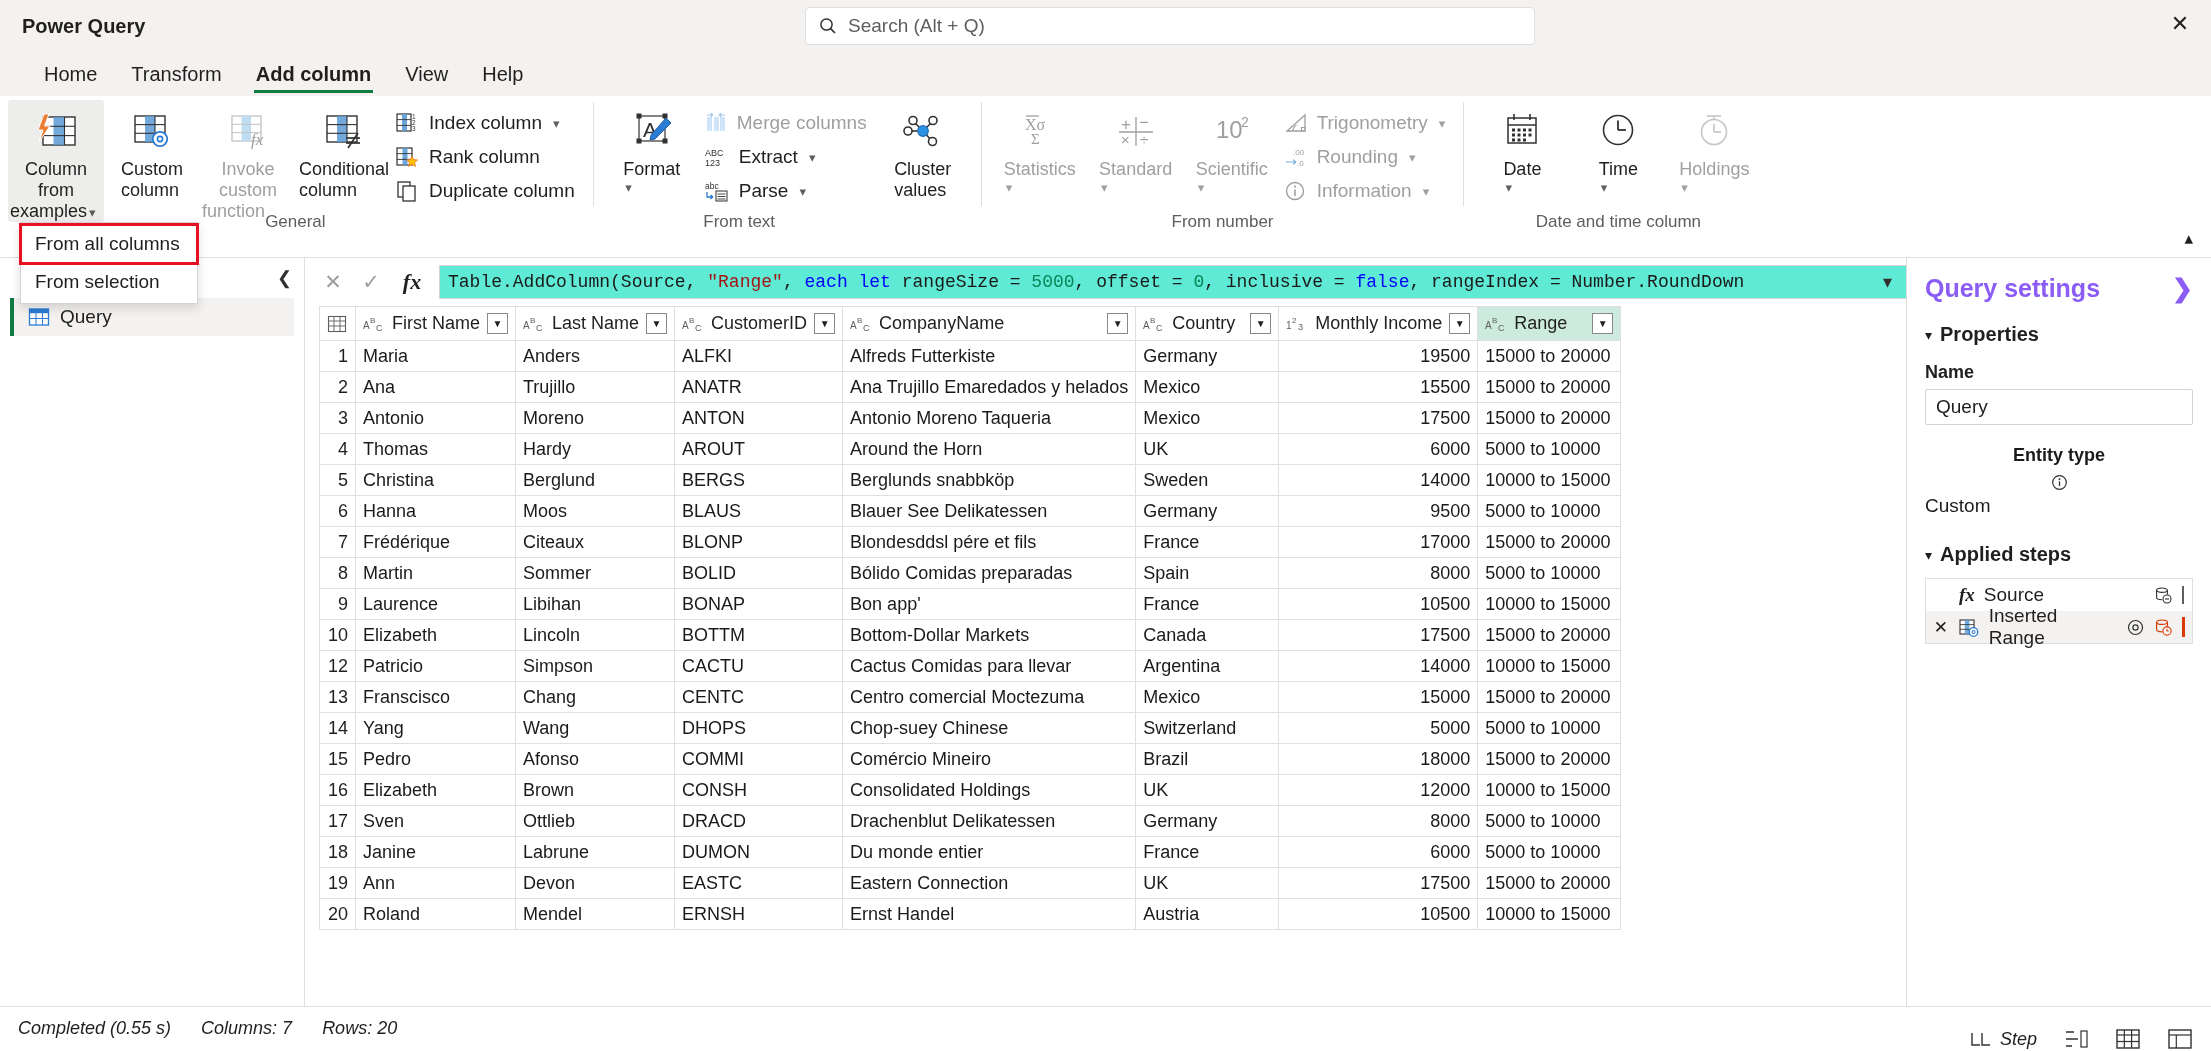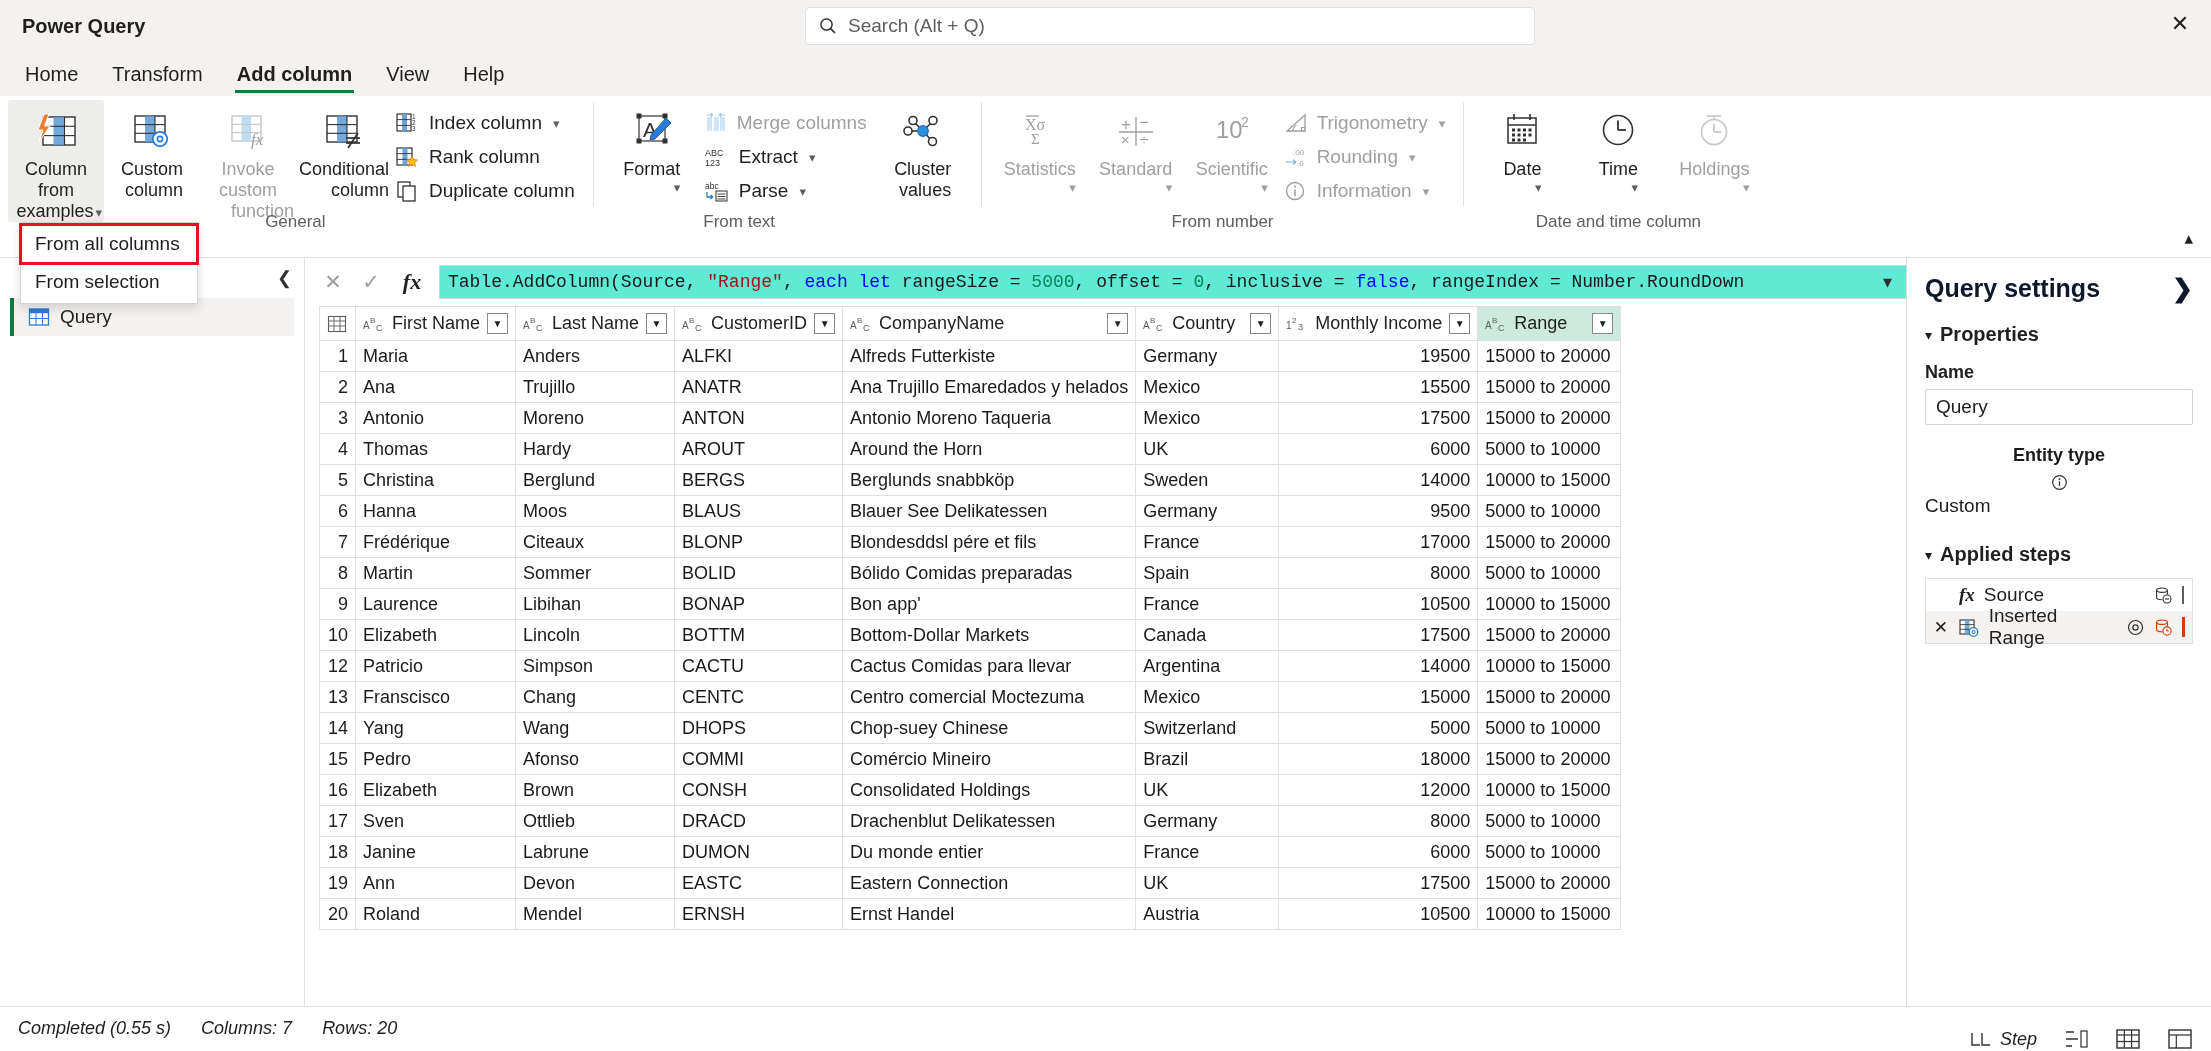--- a/index.html
+++ b/index.html
@@ -30,21 +30,21 @@
   .searchbox svg { flex:0 0 auto; }
   .win-close {
     position:absolute; right:0; top:0; width:62px; height:48px;
     display:flex; align-items:center; justify-content:center;
     color:#201f1e; font-size:22px; cursor:default;
   }
 
   
   .tabs {
     height:44px; background:#f3f2f1;
-    display:flex; align-items:stretch; padding-left:9px; gap:2px;
+    display:flex; align-items:stretch; padding-left:28px; gap:2px;
     position:relative;
   }
   .tab {
     padding:0 16px; display:flex; align-items:center;
     font-size:20px; color:#201f1e; position:relative; cursor:default;
   }
   .tab.active { font-weight:700; }
   .tab.active::after {
     content:""; position:absolute; left:14px; right:14px; bottom:3px;
     height:3px; background:#107c41;
@@ -67,21 +67,21 @@
 
   
   .bigbtn {
     width:96px; min-height:112px; display:flex; flex-direction:column;
     align-items:center; justify-content:flex-start; gap:3px;
     padding:6px 2px 0 2px; cursor:default; border-radius:3px;
   }
   .bigbtn .ico { height:50px; display:flex; align-items:center; justify-content:center; }
   .bigbtn .lbl {
     font-size:18px; line-height:1.17; text-align:center; color:#201f1e;
-    display:flex; flex-direction:column; align-items:flex-end;
+    display:flex; flex-direction:column; align-items:flex-start;
   }
   .bigbtn.sel { background:#ededeb; }
   .bigbtn.disabled .lbl { color:#a19f9d; }
 
   
   .smallbtn {
     display:flex; align-items:center; gap:9px; height:34px;
     padding:0 8px 0 4px; font-size:19px; color:#201f1e; cursor:default;
     white-space:nowrap;
   }
@@ -169,21 +169,21 @@
   td.num { text-align:right; }
   th.corner { width:36px; background:#fff; }
 
   
   .settings {
     width:305px; flex:0 0 305px; border-left:1px solid #e1dfdd; background:#ffffff;
     padding:0 18px;
   }
   .settings-title {
     display:flex; align-items:center; justify-content:space-between;
-    font-size:25px; font-weight:600; color:#0f172a; padding:16px 0 12px 0;
+    font-size:25px; font-weight:600; color:#8b5cf6; padding:16px 0 12px 0;
   }
   .sect {
     display:flex; align-items:center; gap:8px; font-size:20px; font-weight:600;
     color:#201f1e; margin-top:8px; cursor:default;
   }
   .sect .tri { font-size:14px; font-weight:400; }
   .lbl-sm { font-size:18px; font-weight:600; margin:16px 0 6px 0; color:#201f1e; }
   .name-input {
     height:36px; border:1px solid #d6d4d2; border-radius:2px; background:#fff;
     display:flex; align-items:center; padding:0 10px; font-size:19px; color:#201f1e;

